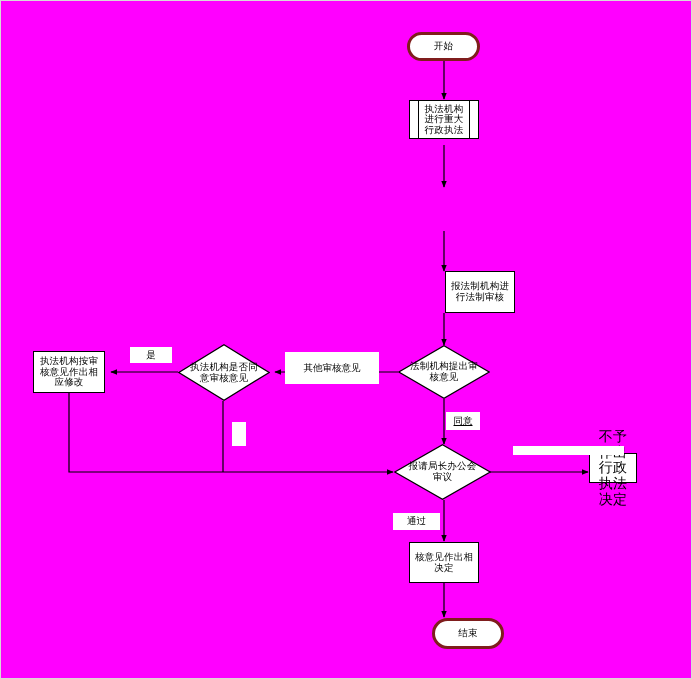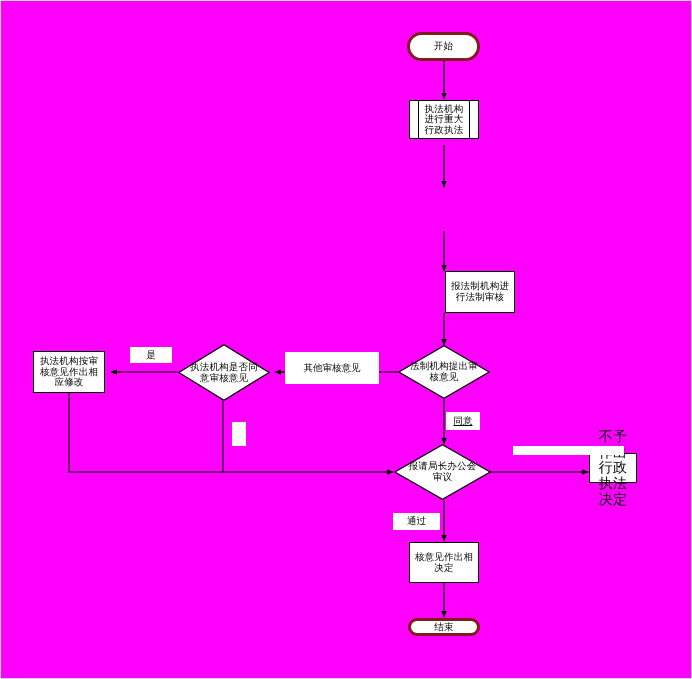--- a/index.html
+++ b/index.html
@@ -193,21 +193,21 @@
     <span class="txt">不予作出
 行政执法
 决定</span>
   </div>
 
   <div class="node process" style="left:408px; top:541px; width:70px; height:41px;">
     <span class="txt">核意见作出相
 决定</span>
   </div>
 
-  <div class="node terminator" style="left:407px; top:617px; width:72px; height:18px;">
+  <div class="node terminator" style="left:431px; top:617px; width:72px; height:31px;">
     <span class="txt">结束</span>
   </div>
 
   <div class="edge-label" style="left:129px; top:346px; width:42px; height:16px;">
     <span>是</span>
   </div>
 
   <div class="edge-label" style="left:284px; top:351px; width:94px; height:32px;">
     <span>其他审核意见</span>
   </div>

